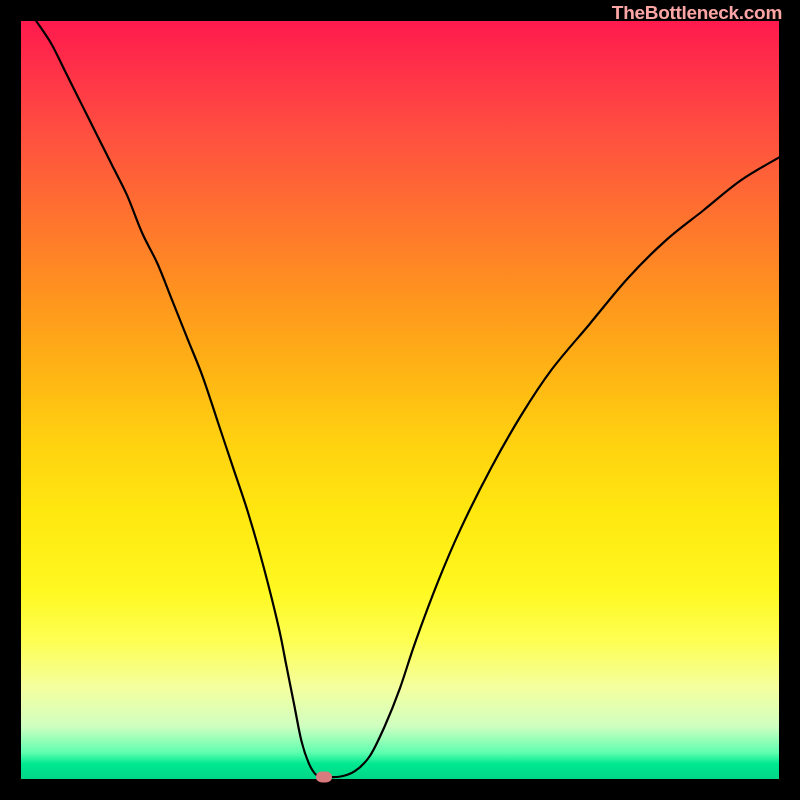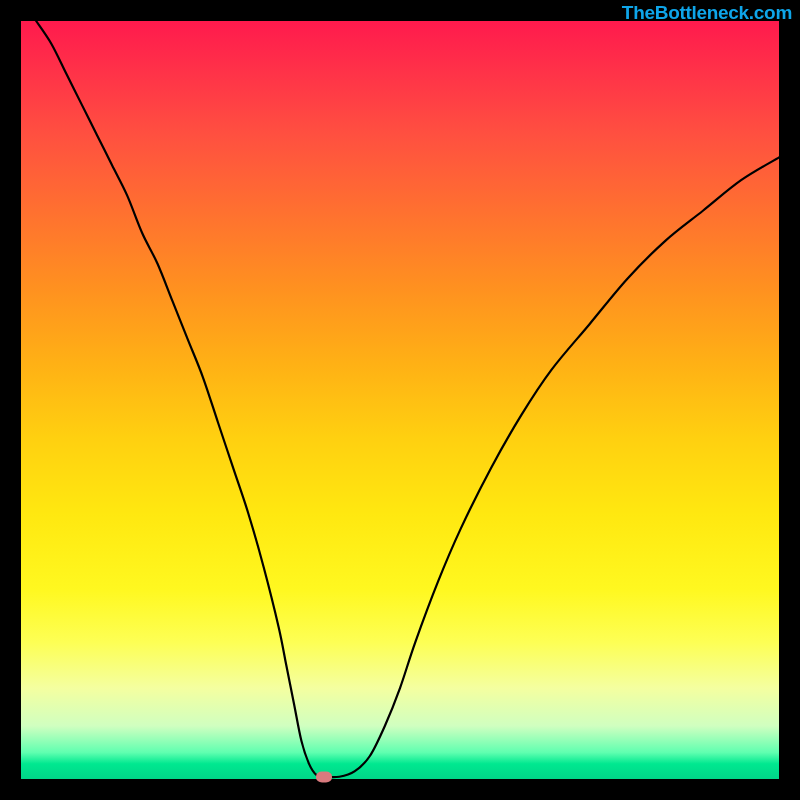--- a/index.html
+++ b/index.html
@@ -31,25 +31,25 @@
       #f4ffa0 88%,
       #d0ffc0 93%,
       #60ffb0 96.5%,
       #00e890 98%,
       #00d688 100%
     );
   }
   .watermark {
     position: absolute;
     top: 2px;
-    right: 8px;
+    right: 18px;
     font-family: Arial, sans-serif;
     font-size: 19px;
     font-weight: bold;
-    color: #0ea5e9;
+    color: #fca5a5;
     letter-spacing: -0.3px;
   }
   svg.curve {
     position: absolute;
     left: 0;
     top: 0;
     width: 758px;
     height: 758px;
   }
   .marker {

